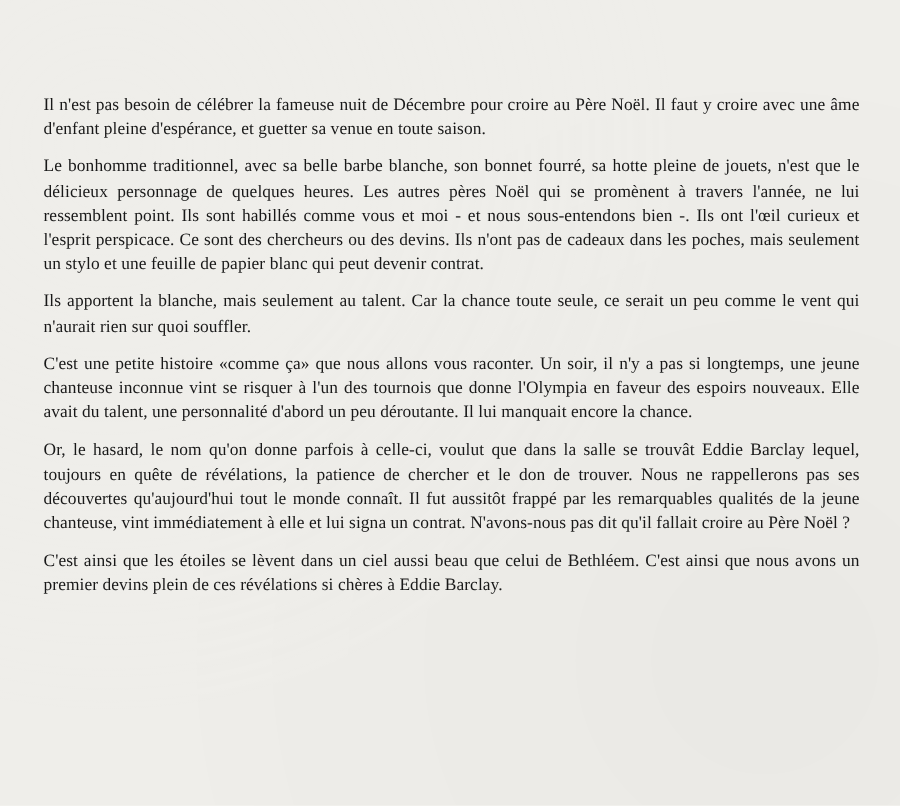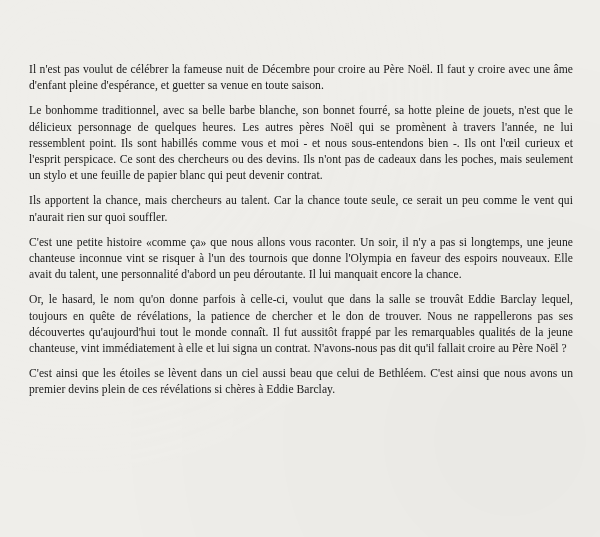--- a/index.html
+++ b/index.html
@@ -49,21 +49,21 @@
       radial-gradient(circle at 85% 82%, rgba(0,0,0,0.03), rgba(0,0,0,0) 60%);
     mix-blend-mode: multiply;
     opacity: 0.6;
   }
 </style>
 </head>
 <body>
 
 <div class="page">
   <div class="text-column">
-    <p class="para">Il n'est pas voulut de célébrer la fameuse nuit de Décembre pour croire au Père Noël. Il faut y croire avec une âme d'enfant pleine d'espérance, et guetter sa venue en toute saison.</p>
+    <p class="para">Il n'est pas besoin de célébrer la fameuse nuit de Décembre pour croire au Père Noël. Il faut y croire avec une âme d'enfant pleine d'espérance, et guetter sa venue en toute saison.</p>
     <p class="para">Le bonhomme traditionnel, avec sa belle barbe blanche, son bonnet fourré, sa hotte pleine de jouets, n'est que le délicieux personnage de quelques heures. Les autres pères Noël qui se promènent à travers l'année, ne lui ressemblent point. Ils sont habillés comme vous et moi - et nous sous-entendons bien -. Ils ont l'œil curieux et l'esprit perspicace. Ce sont des chercheurs ou des devins. Ils n'ont pas de cadeaux dans les poches, mais seulement un stylo et une feuille de papier blanc qui peut devenir contrat.</p>
-    <p class="para">Ils apportent la chance, mais chercheurs au talent. Car la chance toute seule, ce serait un peu comme le vent qui n'aurait rien sur quoi souffler.</p>
+    <p class="para">Ils apportent la blanche, mais seulement au talent. Car la chance toute seule, ce serait un peu comme le vent qui n'aurait rien sur quoi souffler.</p>
     <p class="para">C'est une petite histoire «comme ça» que nous allons vous raconter. Un soir, il n'y a pas si longtemps, une jeune chanteuse inconnue vint se risquer à l'un des tournois que donne l'Olympia en faveur des espoirs nouveaux. Elle avait du talent, une personnalité d'abord un peu déroutante. Il lui manquait encore la chance.</p>
     <p class="para">Or, le hasard, le nom qu'on donne parfois à celle-ci, voulut que dans la salle se trouvât Eddie Barclay lequel, toujours en quête de révélations, la patience de chercher et le don de trouver. Nous ne rappellerons pas ses découvertes qu'aujourd'hui tout le monde connaît. Il fut aussitôt frappé par les remarquables qualités de la jeune chanteuse, vint immédiatement à elle et lui signa un contrat. N'avons-nous pas dit qu'il fallait croire au Père Noël ?</p>
     <p class="para">C'est ainsi que les étoiles se lèvent dans un ciel aussi beau que celui de Bethléem. C'est ainsi que nous avons un premier devins plein de ces révélations si chères à Eddie Barclay.</p>
   </div>
   <div class="grain"></div>
 </div>
 
 </body></html>

